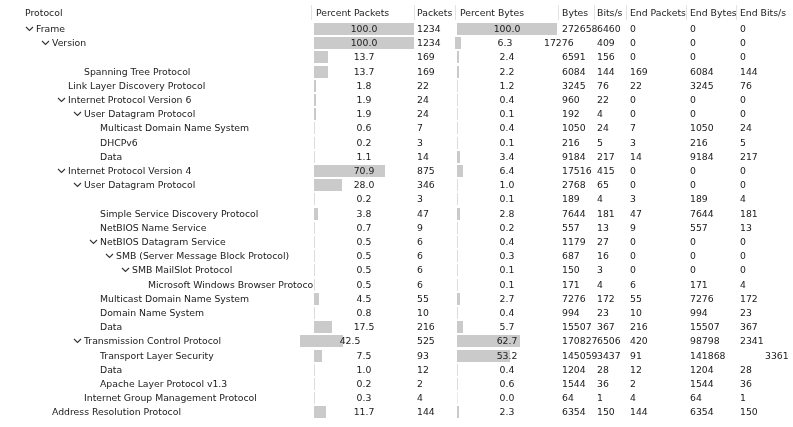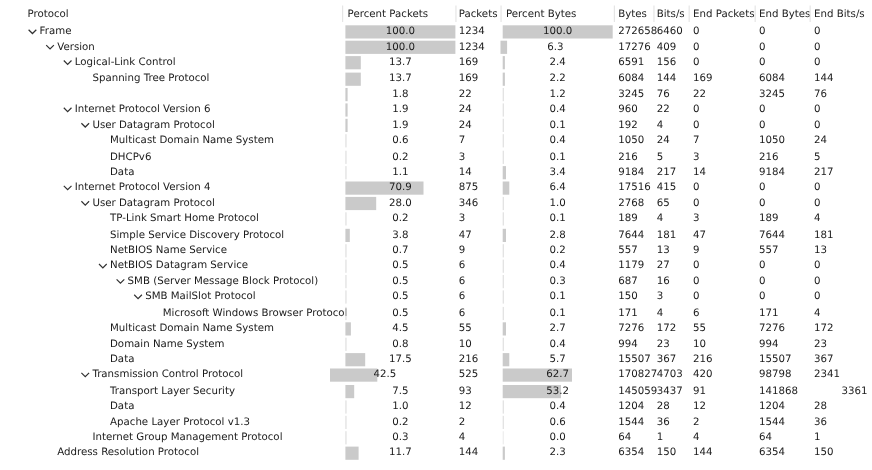--- a/index.html
+++ b/index.html
@@ -77,35 +77,27 @@
     </div>
     <div class="bar-cell" style="left:314px">
       <div class="bar" style="width: 100px;"></div>
       <div class="bar-val">100.0</div>
     </div>
     <div class="cell" style="left:417px">1234</div>
     <div class="bar-cell" style="left:455px">
       <div class="bar" style="width: 6.3px;"></div>
       <div class="bar-val">6.3</div>
     </div>
-    <div class="cell" style="left:562px">17276</div>
+    <div class="cell" style="left:544px">17276</div>
     <div class="cell" style="left:597px">409</div>
     <div class="cell" style="left:630px">0</div>
     <div class="cell" style="left:690px">0</div>
     <div class="cell" style="left:740px">0</div>
   </div>
     <div class="row" style="top: 28.4px;">
-    <div class="cell proto" style="left: 56px;">
-      <span class="chev">
-        <svg width="9" height="6" viewBox="0 0 9 6">
-            <polyline points="1,1 4.5,4.5 8,1" fill="none" stroke="#333" stroke-width="1.1"></polyline>
-          </svg>
-      </span>
-      <span class="pname">Logical-Link Control</span>
-    </div>
     <div class="bar-cell" style="left:314px">
       <div class="bar" style="width: 13.7px;"></div>
       <div class="bar-val">13.7</div>
     </div>
     <div class="cell" style="left:417px">169</div>
     <div class="bar-cell" style="left:457px">
       <div class="bar" style="width: 2.4px;"></div>
       <div class="bar-val">2.4</div>
     </div>
     <div class="cell" style="left:562px">6591</div>
@@ -130,20 +122,26 @@
       <div class="bar" style="width: 2.2px;"></div>
       <div class="bar-val">2.2</div>
     </div>
     <div class="cell" style="left:562px">6084</div>
     <div class="cell" style="left:597px">144</div>
     <div class="cell" style="left:630px">169</div>
     <div class="cell" style="left:690px">6084</div>
     <div class="cell" style="left:740px">144</div>
   </div>
     <div class="row" style="top: 56.8px;">
+    <div class="cell proto" style="left: 56px;">
+      <span class="chev" style="visibility: hidden;">
+        
+      </span>
+      <span class="pname">Link Layer Discovery Protocol</span>
+    </div>
     <div class="bar-cell" style="left:314px">
       <div class="bar" style="width: 1.8px;"></div>
       <div class="bar-val">1.8</div>
     </div>
     <div class="cell" style="left:417px">22</div>
     <div class="bar-cell" style="left:457px">
       <div class="bar" style="width: 1px; background: rgb(220, 220, 220);"></div>
       <div class="bar-val">1.2</div>
     </div>
     <div class="cell" style="left:562px">3245</div>
@@ -308,26 +306,20 @@
       <div class="bar" style="width: 1px; background: rgb(220, 220, 220);"></div>
       <div class="bar-val">1.0</div>
     </div>
     <div class="cell" style="left:562px">2768</div>
     <div class="cell" style="left:597px">65</div>
     <div class="cell" style="left:630px">0</div>
     <div class="cell" style="left:690px">0</div>
     <div class="cell" style="left:740px">0</div>
   </div>
     <div class="row" style="top: 170.4px;">
-    <div class="cell proto" style="left: 88px;">
-      <span class="chev" style="visibility: hidden;">
-        
-      </span>
-      <span class="pname">TP-Link Smart Home Protocol</span>
-    </div>
     <div class="bar-cell" style="left:314px">
       <div class="bar" style="width: 1px; background: rgb(220, 220, 220);"></div>
       <div class="bar-val">0.2</div>
     </div>
     <div class="cell" style="left:417px">3</div>
     <div class="bar-cell" style="left:457px">
       <div class="bar" style="width: 1px; background: rgb(220, 220, 220);"></div>
       <div class="bar-val">0.1</div>
     </div>
     <div class="cell" style="left:562px">189</div>
@@ -552,21 +544,21 @@
     <div class="bar-cell" style="left:300px">
       <div class="bar" style="width: 42.5px;"></div>
       <div class="bar-val">42.5</div>
     </div>
     <div class="cell" style="left:417px">525</div>
     <div class="bar-cell" style="left:457px">
       <div class="bar" style="width: 62.7px;"></div>
       <div class="bar-val">62.7</div>
     </div>
     <div class="cell" style="left:562px">170827</div>
-    <div class="cell" style="left:597px">4703</div>
+    <div class="cell" style="left:597px">6506</div>
     <div class="cell" style="left:630px">420</div>
     <div class="cell" style="left:690px">98798</div>
     <div class="cell" style="left:740px">2341</div>
   </div>
     <div class="row" style="top: 326.6px;">
     <div class="cell proto" style="left: 88px;">
       <span class="chev" style="visibility: hidden;">
         
       </span>
       <span class="pname">Transport Layer Security</span>

